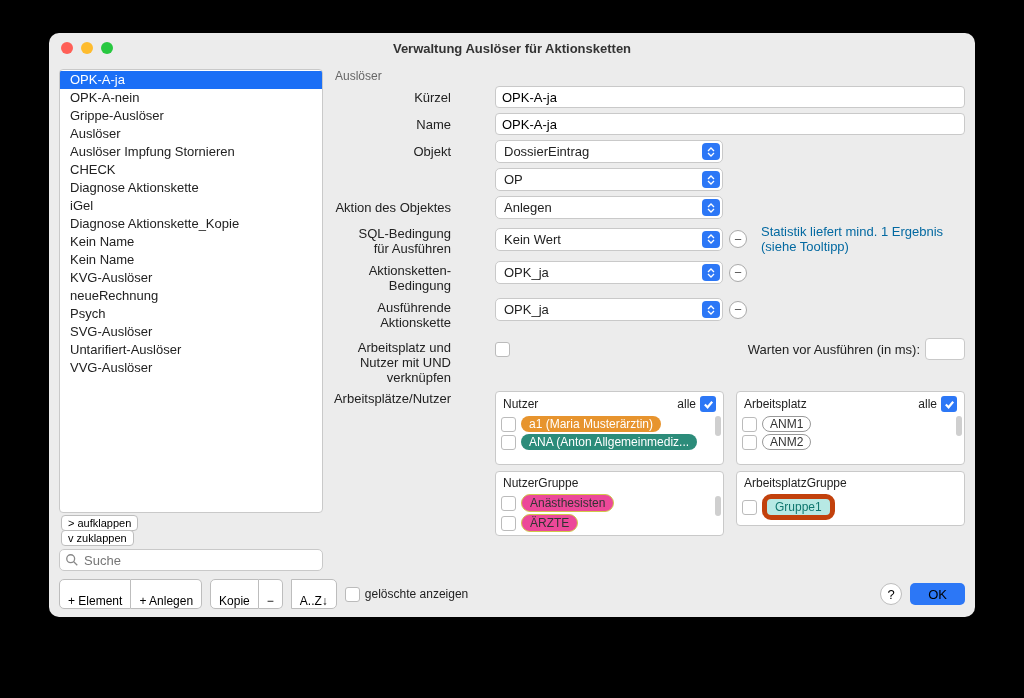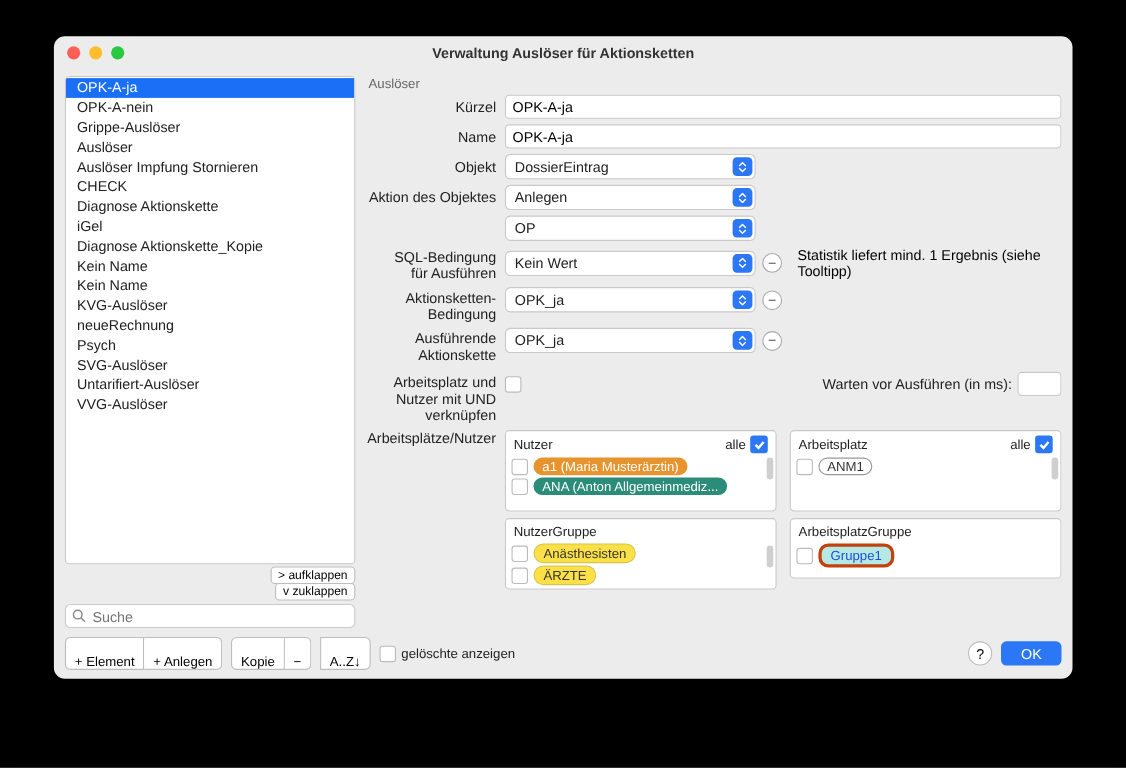--- a/index.html
+++ b/index.html
@@ -69,21 +69,20 @@
   white-space: nowrap;
   overflow: hidden;
   text-overflow: ellipsis;
 }
 .list-item.selected {
   background: #1b6ff6;
   color: #fff;
 }
 .side-buttons {
   display: flex;
-  justify-content: flex-end;
   gap: 0;
   margin-top: 2px;
 }
 .mini-btn {
   font-size: 11px;
   border: 1px solid #bdbdbd;
   background: #fff;
   padding: 0 6px;
   border-radius: 4px;
   height: 16px;
@@ -119,20 +118,21 @@
   padding: 0 0 3px 4px;
 }
 .form {
   flex: 1;
   overflow: hidden;
 }
 .row {
   display: flex;
   align-items: center;
   margin-bottom: 5px;
+  gap: 36px;
 }
 .row.top { align-items: flex-start; }
 .lbl {
   width: 128px;
   text-align: right;
   padding-right: 8px;
   font-size: 13px;
 }
 .lbl.multi { line-height: 15px; padding-top: 2px; }
 .field { flex: 1; display: flex; align-items: center; gap: 6px; }
@@ -167,21 +167,21 @@
 .select .chev svg { width: 10px; height: 10px; fill: #fff; }
 .circle-btn {
   width: 18px; height: 18px;
   border: 1px solid #aaa;
   border-radius: 50%;
   background: #fff;
   display: inline-flex; align-items: center; justify-content: center;
   font-size: 13px; color: #555;
   line-height: 1;
 }
-.hint { font-size: 13px; color: #000000; margin-left: 8px; flex: 1; }
+.hint { font-size: 13px; color: #0369a1; margin-left: 8px; flex: 1; }
 .checkbox {
   width: 15px; height: 15px;
   border: 1px solid #bbb;
   border-radius: 3px;
   background: #fff;
   display: inline-block;
 }
 .wait-row { display: flex; align-items: center; gap: 5px; }
 .small-input {
   width: 40px; height: 22px;
@@ -235,22 +235,22 @@
   font-size: 12px;
   color: #fff;
   white-space: nowrap;
   overflow: hidden;
   text-overflow: ellipsis;
   max-width: 190px;
 }
 .pill.orange { background: #e7942e; }
 .pill.teal   { background: #2c8c7a; }
 .pill.outline { font-size: 12px; background:#fff; color:#333; border:1px solid #999; padding:0 7px; border-radius:8px;}
-.pill.yellow { background:#fde047; color:#333; border:1px solid #d0c84a;}
-.pill.cyan   { background:#b7e9e4; color:#1d4ed8; border:3px solid #c2410c;}
+.pill.yellow { background:#ec4899; color:#333; border:1px solid #d0c84a;}
+.pill.cyan   { background:#b7e9e4; color:#0f766e; border:5px solid #c2410c;}
 .scrollbar {
   position: absolute; right: 2px; top: 24px;
   width: 6px; height: 20px;
   background: #cfcfcf;
   border-radius: 3px;
 }
 .footer {
   display: flex;
   align-items: center;
   padding: 4px 10px 8px 10px;
@@ -275,21 +275,21 @@
 .help-btn {
   width: 22px; height: 22px;
   border: 1px solid #bdbdbd;
   border-radius: 50%;
   background: #fff;
   font-size: 13px;
   display: inline-flex; align-items: center; justify-content: center;
 }
 .ok-btn {
   background: #2c77f6;
-  color: #ffffff;
+  color: #000000;
   border: none;
   border-radius: 5px;
   padding: 3px 18px;
   font-size: 13px;
   height: 22px;
 }
 </style>
 </head>
 <body>
 
@@ -369,38 +369,38 @@
               <span class="chev">
                   <svg viewBox="0 0 10 10">
                     <path d="M2 4 L5 1 L8 4 M2 6 L5 9 L8 6" stroke="#fff" stroke-width="1.3" fill="none"></path>
                   </svg>
                 </span>
             </div>
           </div>
         </div>
 
         <div class="row">
-          <div class="lbl">Aktion des Objektes</div>
+          <div class="lbl"></div>
           <div class="field">
             <div class="select">
-              <span>Anlegen</span>
+              <span>OP</span>
               <span class="chev">
                   <svg viewBox="0 0 10 10">
                     <path d="M2 4 L5 1 L8 4 M2 6 L5 9 L8 6" stroke="#fff" stroke-width="1.3" fill="none"></path>
                   </svg>
                 </span>
             </div>
           </div>
         </div>
 
         <div class="row">
-          <div class="lbl"></div>
+          <div class="lbl">Aktion des Objektes</div>
           <div class="field">
             <div class="select">
-              <span>OP</span>
+              <span>Anlegen</span>
               <span class="chev">
                   <svg viewBox="0 0 10 10">
                     <path d="M2 4 L5 1 L8 4 M2 6 L5 9 L8 6" stroke="#fff" stroke-width="1.3" fill="none"></path>
                   </svg>
                 </span>
             </div>
           </div>
         </div>
 
         <div class="row top">
@@ -518,20 +518,24 @@
                             <polyline points="2,6 5,9 10,3"></polyline>
                           </svg>
                         </span>
                     </span>
                   </div>
                   <div id="arbeitsplatz-items">
                       <div class="pill-row">
                         <span class="checkbox"></span>
                         <span class="pill outline">ANM1</span>
                       </div>
+                      <div class="pill-row">
+                        <span class="checkbox"></span>
+                        <span class="pill outline">ANM2</span>
+                      </div>
                     </div>
                   <div class="scrollbar"></div>
                 </div>
                 <div class="pill-box" style="height:55px">
                   <div class="hdr">
                       <span>ArbeitsplatzGruppe</span>
                     </div>
                   <div id="apgruppe-items">
                       <div class="pill-row">
                         <span class="checkbox"></span>

